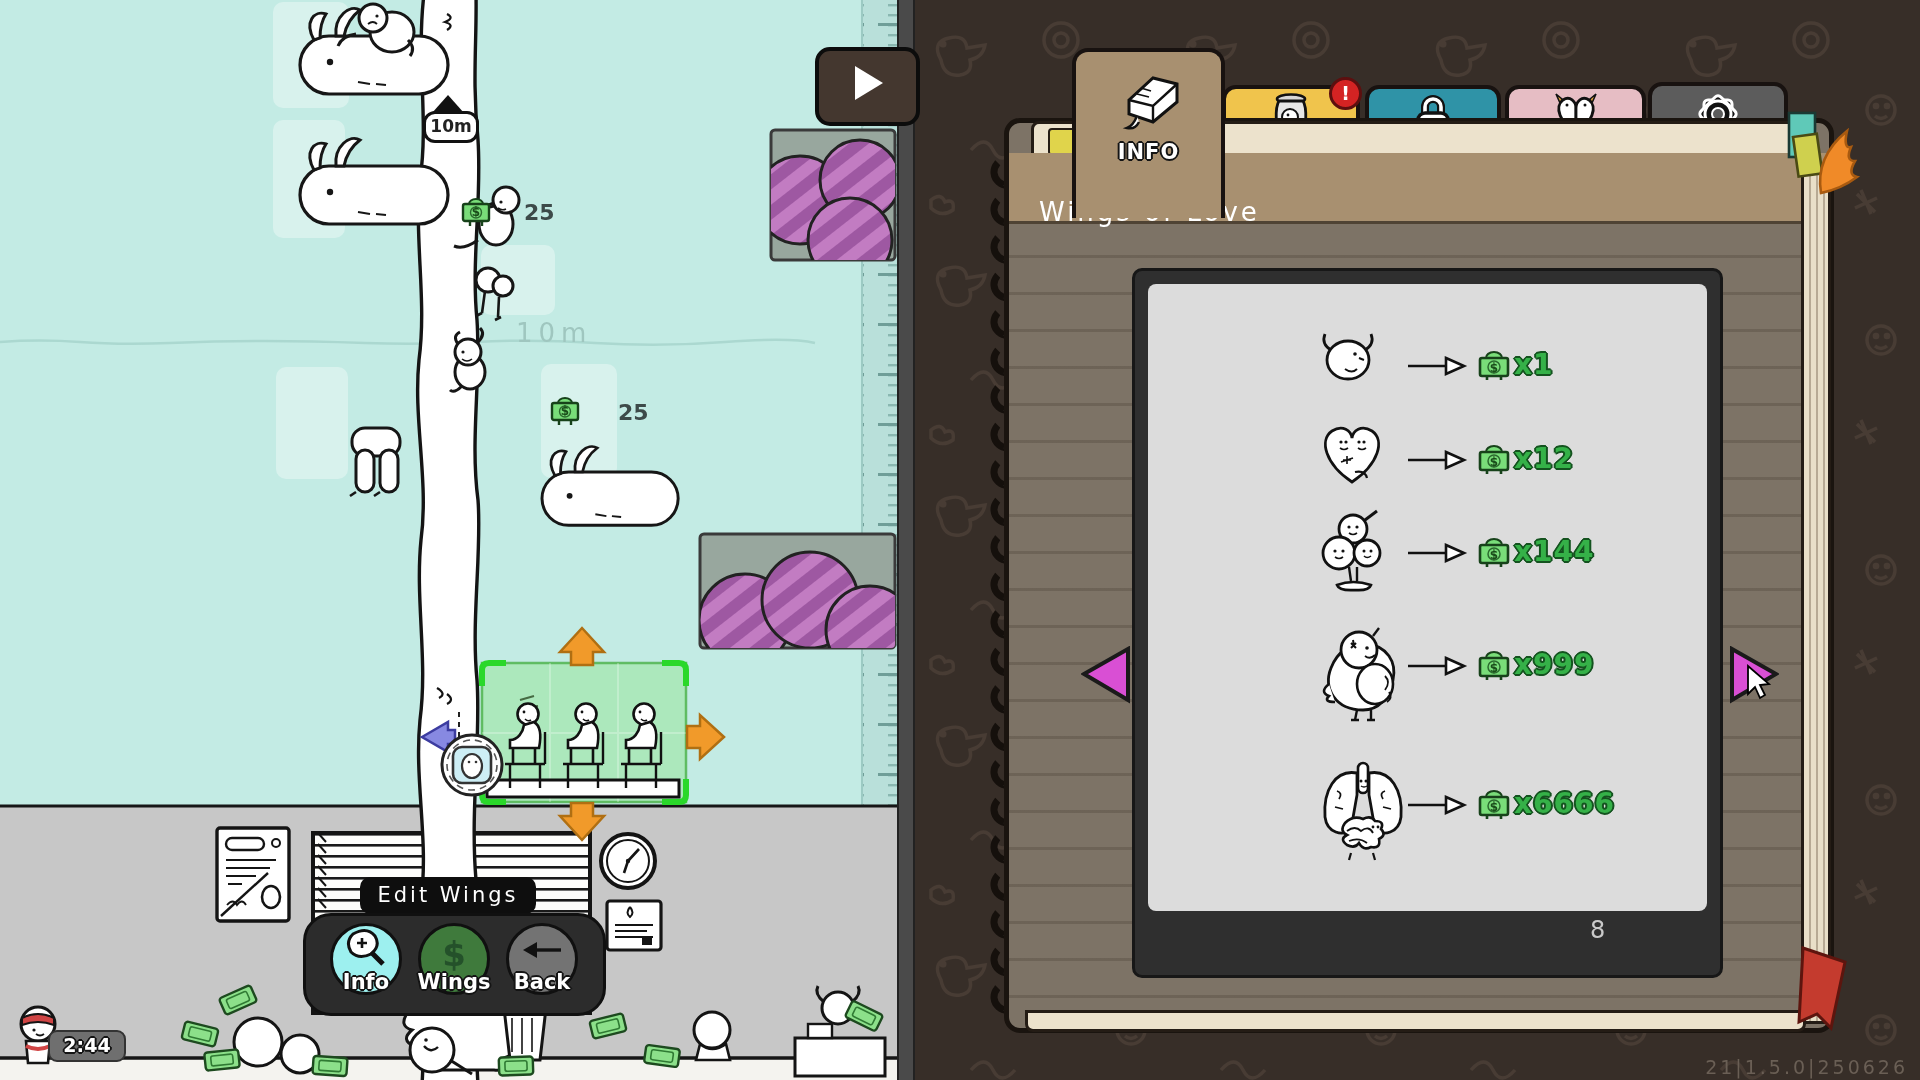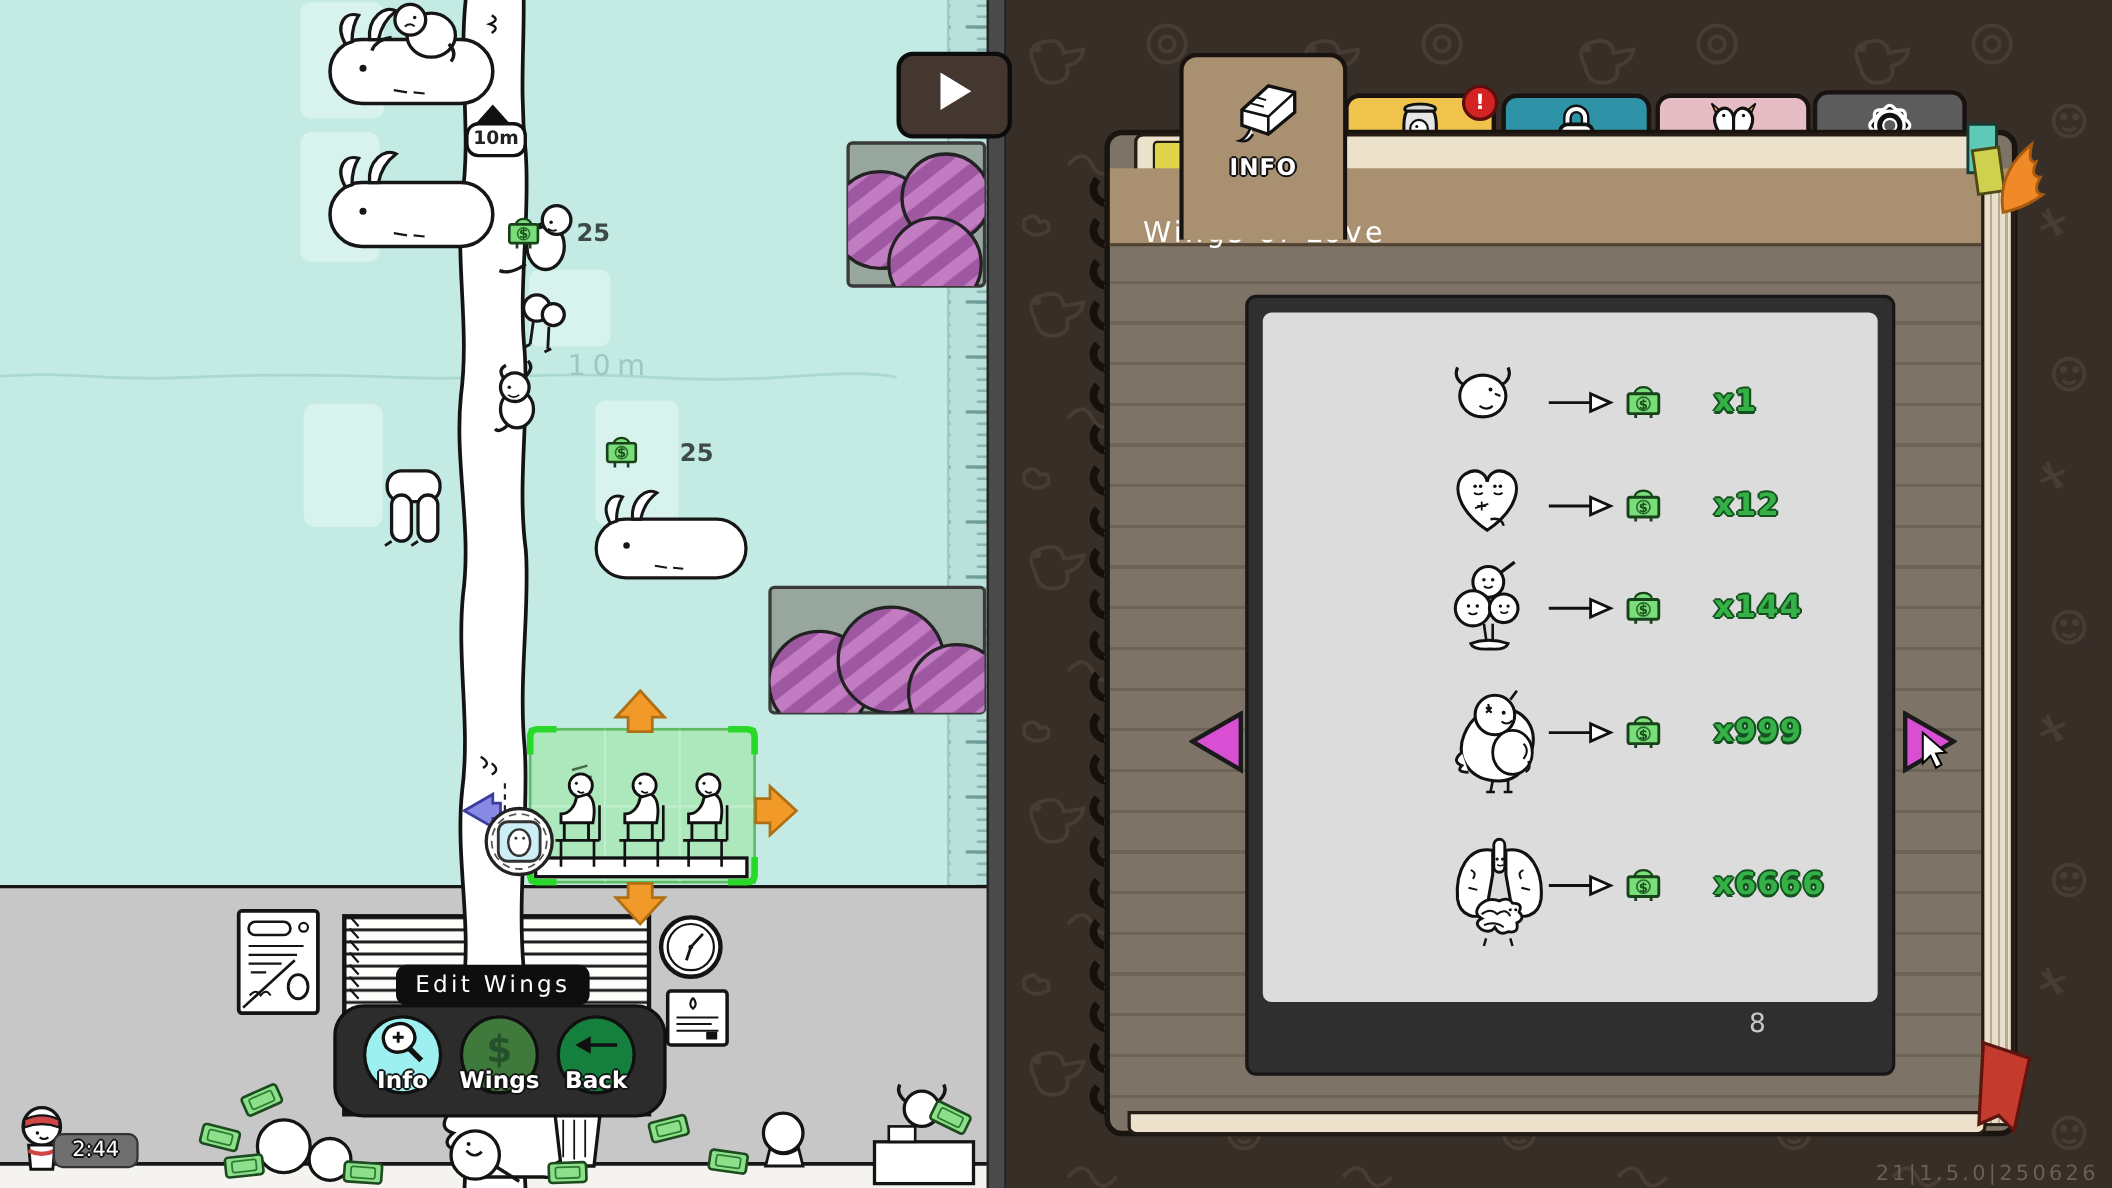--- a/index.html
+++ b/index.html
@@ -2,50 +2,50 @@
 <html><head>
 <meta charset="utf-8">
 <style>
   html,body{margin:0;padding:0;background:#222;}
   #stage{position:relative;width:1920px;height:1080px;overflow:hidden;
          font-family:"DejaVu Sans",sans-serif;background:#372e28;}
   .abs{position:absolute;}
   .outl{text-shadow:-2px 0 #141414,2px 0 #141414,0 -2px #141414,0 2px #141414,
         -1px -1px #141414,1px 1px #141414,1px -1px #141414,-1px 1px #141414;}
   .outlg{text-shadow:-2px 0 #14531f,2px 0 #14531f,0 -2px #14531f,0 2px #14531f,
-        -1px -1px #14531f,1px 1px #14531f,1px -1px #14531f,-1px 1px #14531f;margin-left:44px;}
+        -1px -1px #14531f,1px 1px #14531f,1px -1px #14531f,-1px 1px #14531f;}
 
   
   #left-pane{left:0;top:0;width:898px;height:1080px;background:#c3ebe4;}
   #flag-pill{left:423px;top:111px;width:50px;height:26px;background:#fff;border:3px solid #111;
      border-radius:12px;font-size:17px;font-weight:bold;text-align:center;line-height:25px;color:#222;}
   #flag-tri{left:432px;top:95px;width:0;height:0;border-left:16px solid transparent;
      border-right:16px solid transparent;border-bottom:18px solid #111;}
   #depth-label{left:516px;top:318px;font-size:26px;color:#9fc6bf;letter-spacing:6px;}
   .money-num{font-size:22px;color:#3d4a49;font-weight:bold;margin-left:30px;}
   #money-num-1{left:494px;top:200px;}
   #money-num-2{left:588px;top:400px;}
   #timer-pill{left:48px;top:1030px;width:74px;height:28px;background:#6f6f6f;border:2px solid #333;
-     border-radius:9px;color:#fff;font-weight:normal;font-size:19px;text-align:center;line-height:27px;}
+     border-radius:9px;color:#fff;font-weight:bold;font-size:19px;text-align:center;line-height:27px;}
   #play-button{left:815px;top:47px;width:97px;height:71px;background:#44372f;border:4px solid #0c0c0c;
      border-radius:15px;z-index:30;cursor:pointer;}
   #play-button .tri{position:absolute;left:36px;top:15px;width:0;height:0;border-top:17px solid transparent;
      border-bottom:17px solid transparent;border-left:28px solid #fff;}
   #divider{left:897px;top:0;width:14px;height:1080px;background:#4a4a4a;border-left:2px solid #222;
      border-right:2px solid #222;z-index:20;}
 
   
   #edit-label{left:360px;top:877px;width:176px;height:37px;background:#0e0e0e;border-radius:10px;
      color:#fff;font-size:21px;text-align:center;line-height:36px;letter-spacing:3px;z-index:12;}
   #edit-panel{left:303px;top:913px;width:297px;height:97px;background:#2c2c2c;border:3px solid #101010;
      border-radius:28px;z-index:12;}
   .edit-btn{position:absolute;top:7px;width:66px;height:66px;border-radius:50%;border:3px solid #101010;cursor:pointer;}
   #btn-info{left:24px;background:#9df0ef;}
   #btn-sell{left:112px;background:#3f7a3c;}
-  #btn-back{left:200px;background:#15803d;}
+  #btn-back{left:200px;background:#737373;}
   .edit-btn .lbl{position:absolute;top:44px;left:-10px;width:86px;text-align:center;color:#fff;
      font-weight:bold;font-size:21px;}
   #btn-sell .dollar{position:absolute;left:0;top:8px;width:100%;text-align:center;
      font-size:34px;font-weight:bold;color:#24512a;}
 
   
   #right-pane{left:911px;top:0;width:1009px;height:1080px;}
   .tab{position:absolute;border:4px solid #181210;border-radius:14px 14px 6px 6px;cursor:pointer;}
   .tab .lbl{position:absolute;bottom:2px;left:0;width:100%;text-align:center;color:#fff;
      font-weight:bold;font-size:19px;letter-spacing:1px;}

